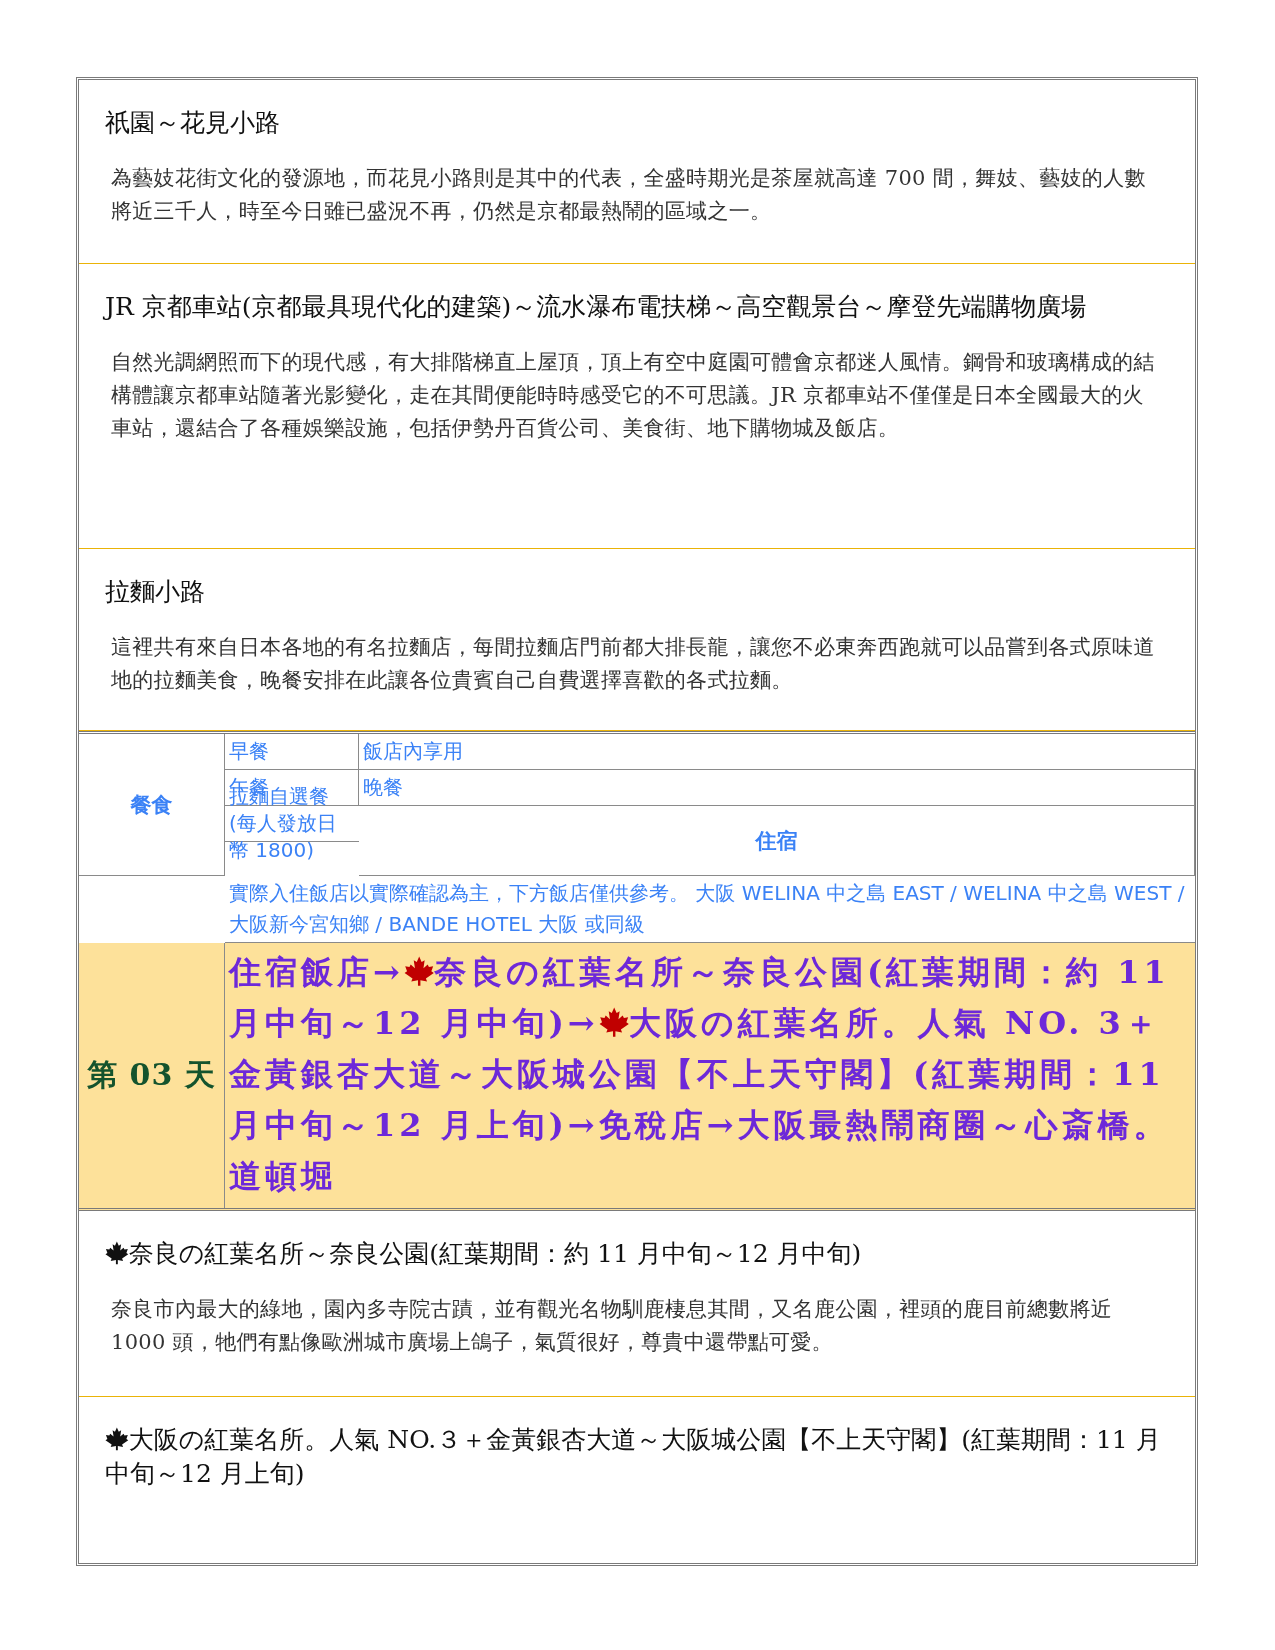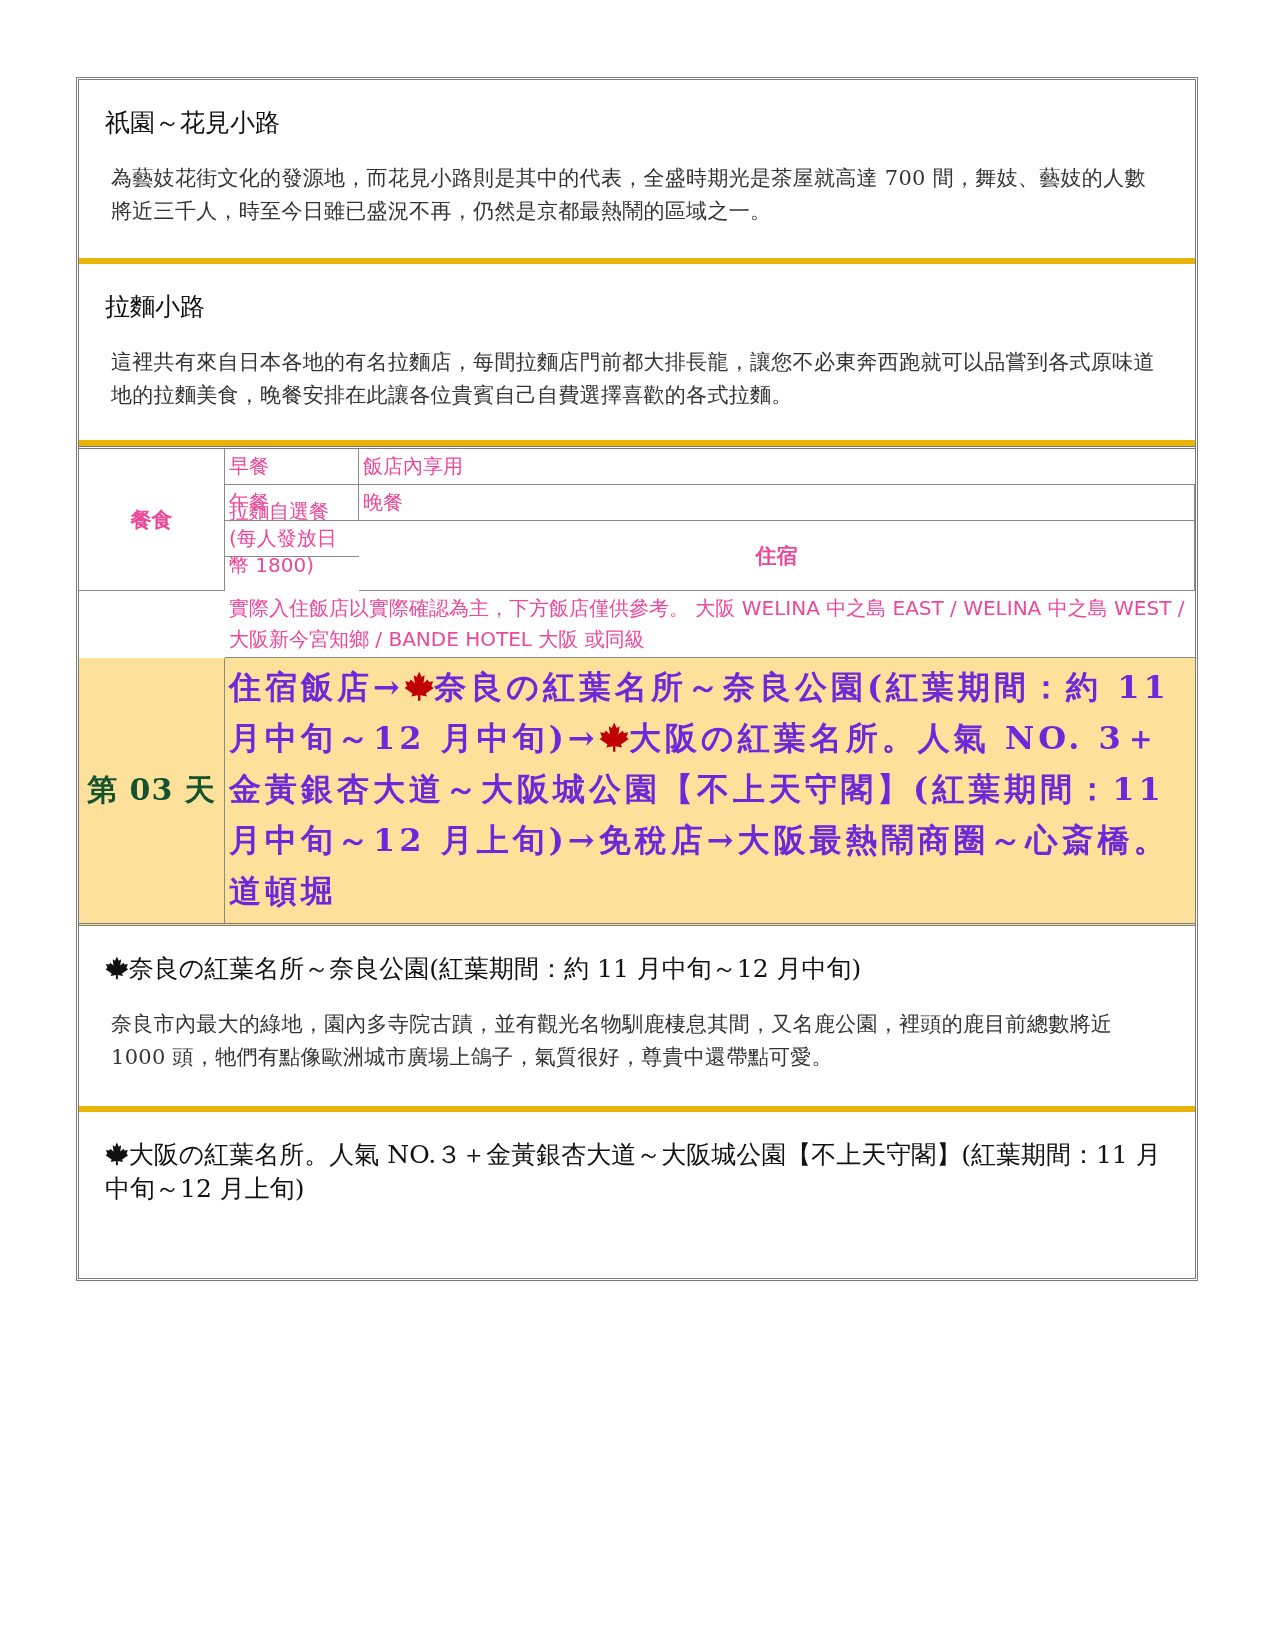--- a/index.html
+++ b/index.html
@@ -1,29 +1,29 @@
 <!DOCTYPE html>
 <html><head>
 <meta charset="utf-8">
 <style>
   html, body { margin: 0; padding: 0; background: #ffffff; }
   body { width: 1275px; height: 1650px; position: relative; overflow: hidden;
          font-family: "DejaVu Serif", "Liberation Serif", serif; color: #1a1a1a; }
   .page-table { position: absolute; left: 76px; top: 77px; width: 1122px;
                 border: 3px double #7a7a7a; box-sizing: border-box; }
-  .section { border-bottom: 6px solid #eab308; padding: 26px 26px 18px 26px; box-sizing: border-box; }
+  .section { border-bottom: 1px solid #eab308; padding: 26px 26px 18px 26px; box-sizing: border-box; }
   .section:last-child { border-bottom: none; }
   .sec-title { font-size: 25px; line-height: 34px; margin: 0 0 22px 0; color: #111; }
   .sec-body { font-size: 21px; line-height: 33px; color: #333; margin: 6px; letter-spacing: 0.3px; }
   .s1 { height: 184px; }
   .s2 { height: 285px; }
   .s3 { height: 182px; }
   .info-grid { display: grid; grid-template-columns: 146px 134px 1fr; border-top: 3px double #7a7a7a; }
   .cell { border-right: 1px solid #8a8a8a; border-bottom: 1px solid #8a8a8a; box-sizing: border-box;
-          font-family: "DejaVu Sans", "Liberation Sans", sans-serif; font-size: 20px; color: #ec4899;
+          font-family: "DejaVu Sans", "Liberation Sans", sans-serif; font-size: 20px; color: #3b82f6;
           padding: 2px 4px; display: flex; align-items: center; }
   .cell:last-child, .cell.c3 { border-right: none; }
   .label { justify-content: center; font-weight: bold; font-size: 21px; }
   .meal-row { height: 36px; }
   .day-row { display: grid; grid-template-columns: 146px 1fr; background: #fde19a; border-bottom: 3px double #7a7a7a; }
   .day-label { border-right: 1px solid #8a8a8a; display: flex; align-items: center; justify-content: center;
                color: #14532d; font-weight: bold; font-size: 30px; letter-spacing: 1px; }
   .day-title { color: #6d28d9; font-weight: bold; font-size: 32px; line-height: 51px; padding: 4px 6px 6px 4px;
                letter-spacing: 4px; }
   .leaf { display: inline-block; width: 0.95em; height: 0.95em; vertical-align: -0.1em; }
@@ -33,20 +33,24 @@
 </head>
 <body>
 
 <div class="page-table">
 
   <div class="section s1">
     <p class="sec-title">祇園～花見小路</p>
     <p class="sec-body">為藝妓花街文化的發源地，而花見小路則是其中的代表，全盛時期光是茶屋就高達 700 間，舞妓、藝妓的人數將近三千人，時至今日雖已盛況不再，仍然是京都最熱鬧的區域之一。</p>
   </div>
 
+  <div class="section s2">
+    <p class="sec-title">JR 京都車站(京都最具現代化的建築)～流水瀑布電扶梯～高空觀景台～摩登先端購物廣場</p>
+    <p class="sec-body">自然光調網照而下的現代感，有大排階梯直上屋頂，頂上有空中庭園可體會京都迷人風情。鋼骨和玻璃構成的結構體讓京都車站隨著光影變化，走在其間便能時時感受它的不可思議。JR 京都車站不僅僅是日本全國最大的火車站，還結合了各種娛樂設施，包括伊勢丹百貨公司、美食街、地下購物城及飯店。</p>
+  </div>
 
   <div class="section s3">
     <p class="sec-title">拉麵小路</p>
     <p class="sec-body">這裡共有來自日本各地的有名拉麵店，每間拉麵店門前都大排長龍，讓您不必東奔西跑就可以品嘗到各式原味道地的拉麵美食，晚餐安排在此讓各位貴賓自己自費選擇喜歡的各式拉麵。</p>
   </div>
 
   <div class="info-grid">
     <div class="cell label" style="grid-row: 1 / span 3;">餐食</div>
     <div class="cell meal-row">早餐</div>
     <div class="cell meal-row c3">飯店內享用</div>

